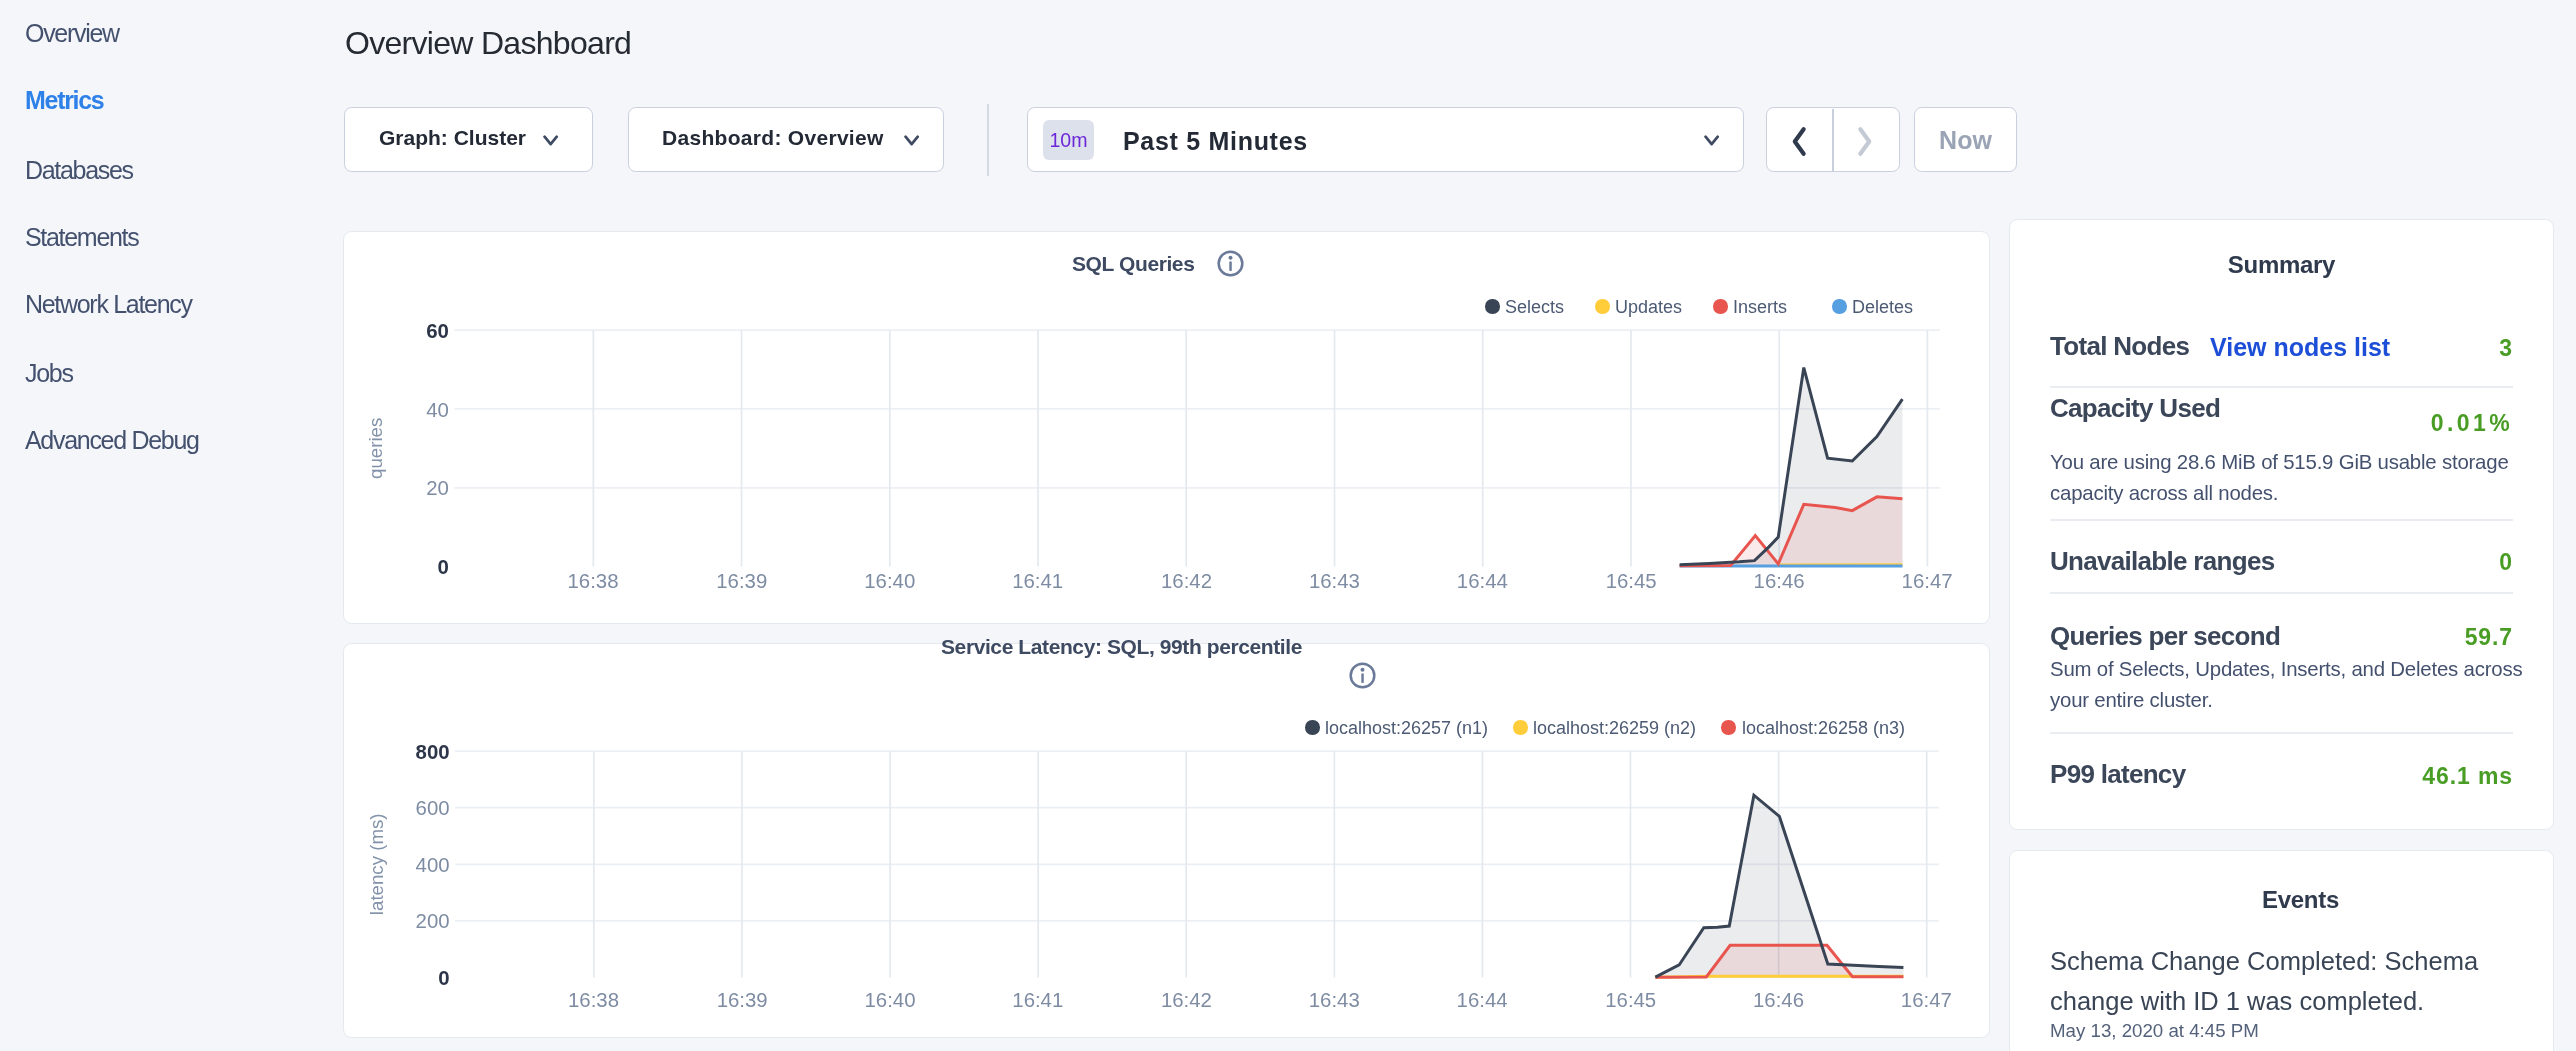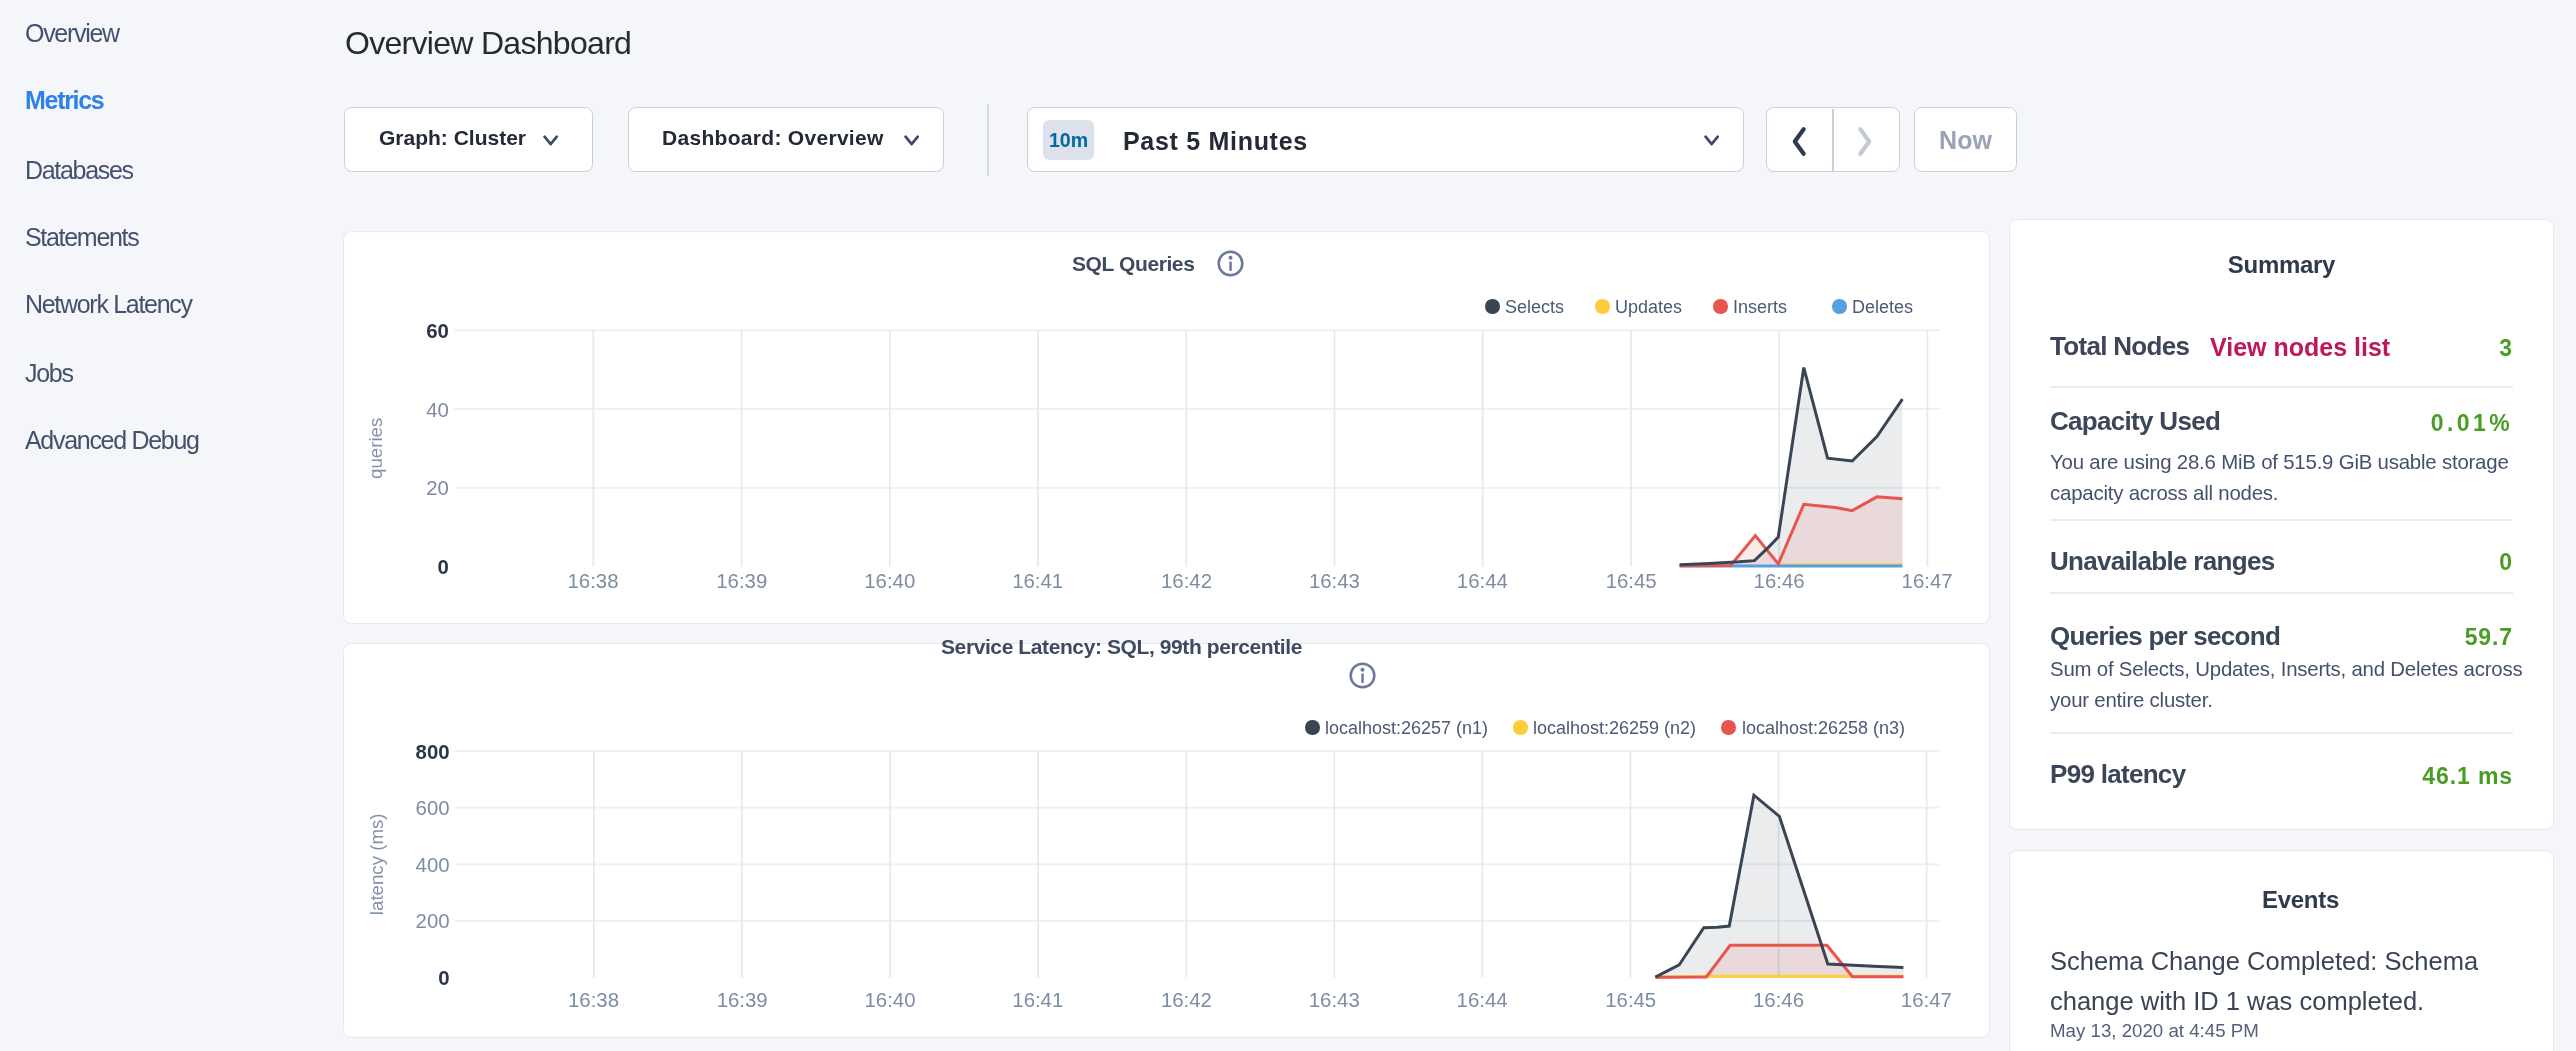--- a/index.html
+++ b/index.html
@@ -38,21 +38,21 @@
 
 <div class="btn" style="left:628px; top:107px; width:316px; height:65px;"></div>
 <div class="ddtext" style="left:662px; top:127px; letter-spacing:0.3px;">Dashboard: Overview</div>
 <svg class="abs" style="left:904px; top:135px;" width="15.3" height="11" viewBox="0 0 18 13">
     <polyline points="1.8,2 9,10.8 16.2,2" fill="none" stroke="#3f4a63" stroke-width="3.2" stroke-linecap="round" stroke-linejoin="round"></polyline>
   </svg>
 
 <div class="abs" style="left:987px; top:104px; width:1.7px; height:72px; background:#d5dae2;"></div>
 
 <div class="btn" style="left:1027px; top:107px; width:717px; height:65px;"></div>
-<div class="abs" style="left:1043px; top:120px; width:51px; height:40px; background:#dde1ec; border-radius:6px; text-align:center;"><span style="font-size:19.6px; font-weight:bold; color:#0369a1; line-height:40px;">10m</span></div>
+<div class="abs" style="left:1043px; top:120px; width:51px; height:40px; background:#dde1ec; border-radius:6px; text-align:center;"><span style="font-size:19.6px; font-weight:normal; color:#6d28d9; line-height:40px;">10m</span></div>
 <div class="abs" style="left:1123px; top:129px; font-size:25px; font-weight:bold; letter-spacing:0.7px; color:#242a35; line-height:1; white-space:nowrap;">Past 5 Minutes</div>
 <svg class="abs" style="left:1704px; top:135px;" width="15.3" height="11" viewBox="0 0 18 13">
     <polyline points="1.8,2 9,10.8 16.2,2" fill="none" stroke="#3f4a63" stroke-width="3.2" stroke-linecap="round" stroke-linejoin="round"></polyline>
   </svg>
 
 <div class="btn" style="left:1766px; top:107px; width:134px; height:65px;"></div>
 <div class="abs" style="left:1832px; top:109px; width:1.7px; height:62px; background:#c9cfdd;"></div>
 <svg class="abs" style="left:1791px; top:126px;" width="16" height="31" viewBox="0 0 19 36">
     <polyline points="15,3.5 4.5,18 15,32.5" fill="none" stroke="#2f3a4d" stroke-width="5" stroke-linecap="round" stroke-linejoin="round"></polyline>
   </svg>
@@ -178,24 +178,24 @@
     <text x="1515" y="428">16:45</text>
     <text x="1689" y="428">16:46</text>
     <text x="1863" y="428">16:47</text>
   </g>
   <text x="46" y="260.5" font-family="Liberation Sans, sans-serif" font-size="22" fill="#8292a9" text-anchor="middle" transform="rotate(-90 46 260.5)">latency (ms)</text>
 </svg>
 
 <div class="card" style="left:2009px; top:219px; width:545px; height:611px;"></div>
 <div class="abs" style="left:2009px; top:253px; width:545px; text-align:center; font-size:24px; font-weight:bold; letter-spacing:-0.3px; color:#2f3a4d; line-height:1;">Summary</div>
 <div class="sum-label" style="left:2050px; top:333px;">Total Nodes</div>
-<div class="abs" style="left:2210px; top:335px; font-size:25px; font-weight:bold; color:#be185d; line-height:1; white-space:nowrap;">View nodes list</div>
+<div class="abs" style="left:2210px; top:335px; font-size:25px; font-weight:bold; color:#1d4ed8; line-height:1; white-space:nowrap;">View nodes list</div>
 <div class="sum-val" style="left:2050px; top:337px;">3</div>
 <div class="divider" style="left:2050px; top:386px;"></div>
-<div class="sum-label" style="left:2050px; top:408px;">Capacity Used</div>
+<div class="sum-label" style="left:2050px; top:395px;">Capacity Used</div>
 <div class="sum-val" style="left:2050px; top:412px; letter-spacing:3.4px;">0.01%</div>
 <div class="sum-desc" style="left:2050px; top:447px;">You are using 28.6 MiB of 515.9 GiB usable storage<br>capacity across all nodes.</div>
 <div class="divider" style="left:2050px; top:519px;"></div>
 <div class="sum-label" style="left:2050px; top:548px;">Unavailable ranges</div>
 <div class="sum-val" style="left:2050px; top:551px;">0</div>
 <div class="divider" style="left:2050px; top:592px;"></div>
 <div class="sum-label" style="left:2050px; top:623px;">Queries per second</div>
 <div class="sum-val" style="left:2050px; top:626px;">59.7</div>
 <div class="sum-desc" style="left:2050px; top:654px;">Sum of Selects, Updates, Inserts, and Deletes across<br>your entire cluster.</div>
 <div class="divider" style="left:2050px; top:732px;"></div>

